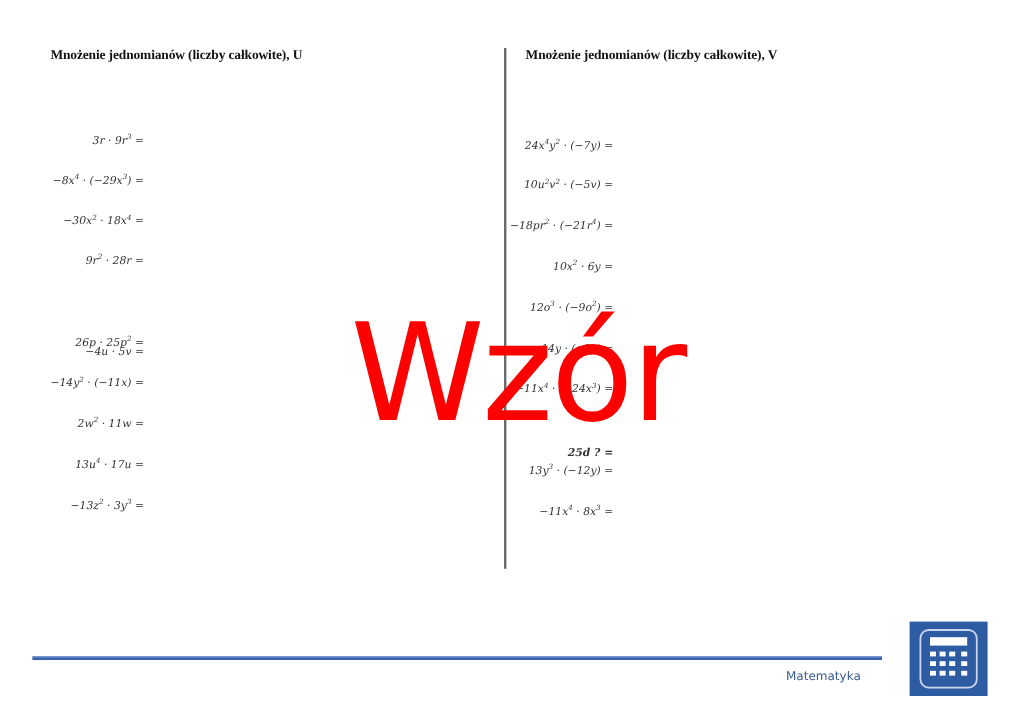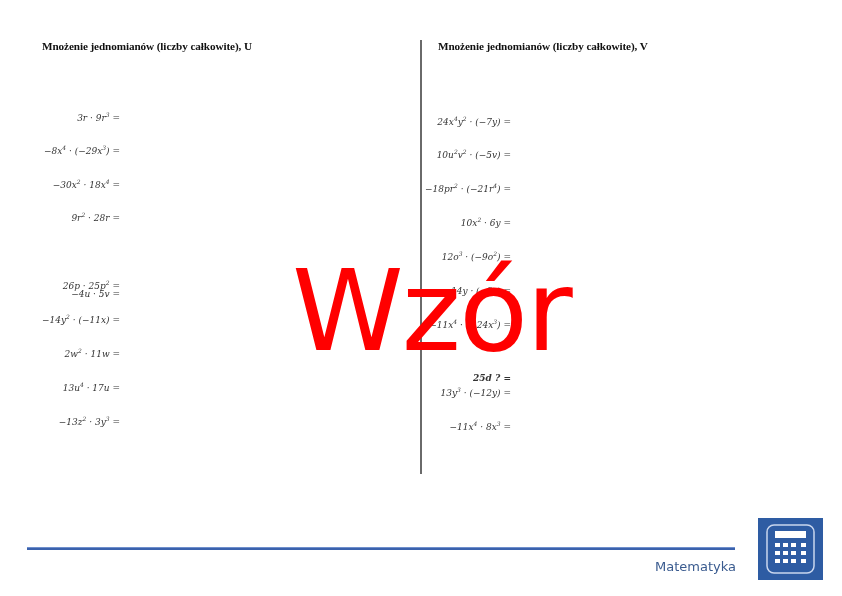--- a/index.html
+++ b/index.html
@@ -26,21 +26,21 @@
     position: absolute; left: 292px; top: 255px;
     font-family: "DejaVu Sans", sans-serif; font-size: 113px; color: #ff0000;
     line-height: 1; letter-spacing: -2px; white-space: nowrap; pointer-events: none;
   }
   .footer-line {
     position: absolute; left: 27px; top: 547px; width: 708px; height: 2px;
     background: #3b62ad; border-top: 1px solid #6f8fcc;
   }
   .footer-label {
     position: absolute; left: 655px; top: 559px;
-    font-family: "DejaVu Sans", sans-serif; font-size: 13px; color: #3a5b8f;
+    font-family: "DejaVu Sans", sans-serif; font-size: 10px; color: #3a5b8f;
   }
   .logo {
     position: absolute; left: 758px; top: 518px; width: 65px; height: 62px;
     background: #2e5ca3;
   }
 </style>
 </head>
 <body>
 
 <div id="title-u" class="title">Mnożenie jednomianów (liczby całkowite), U</div>

